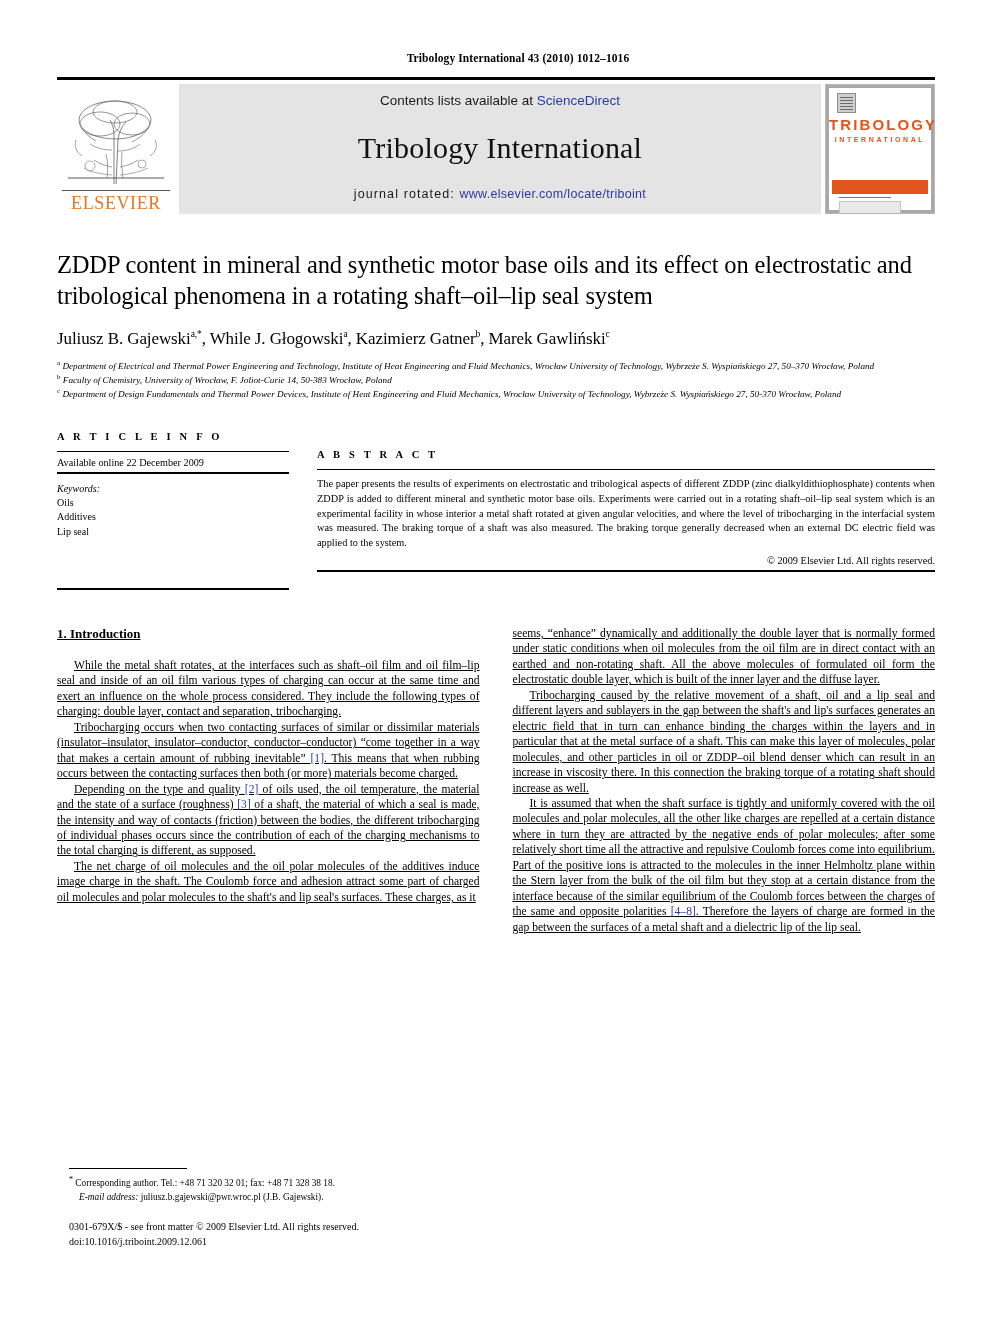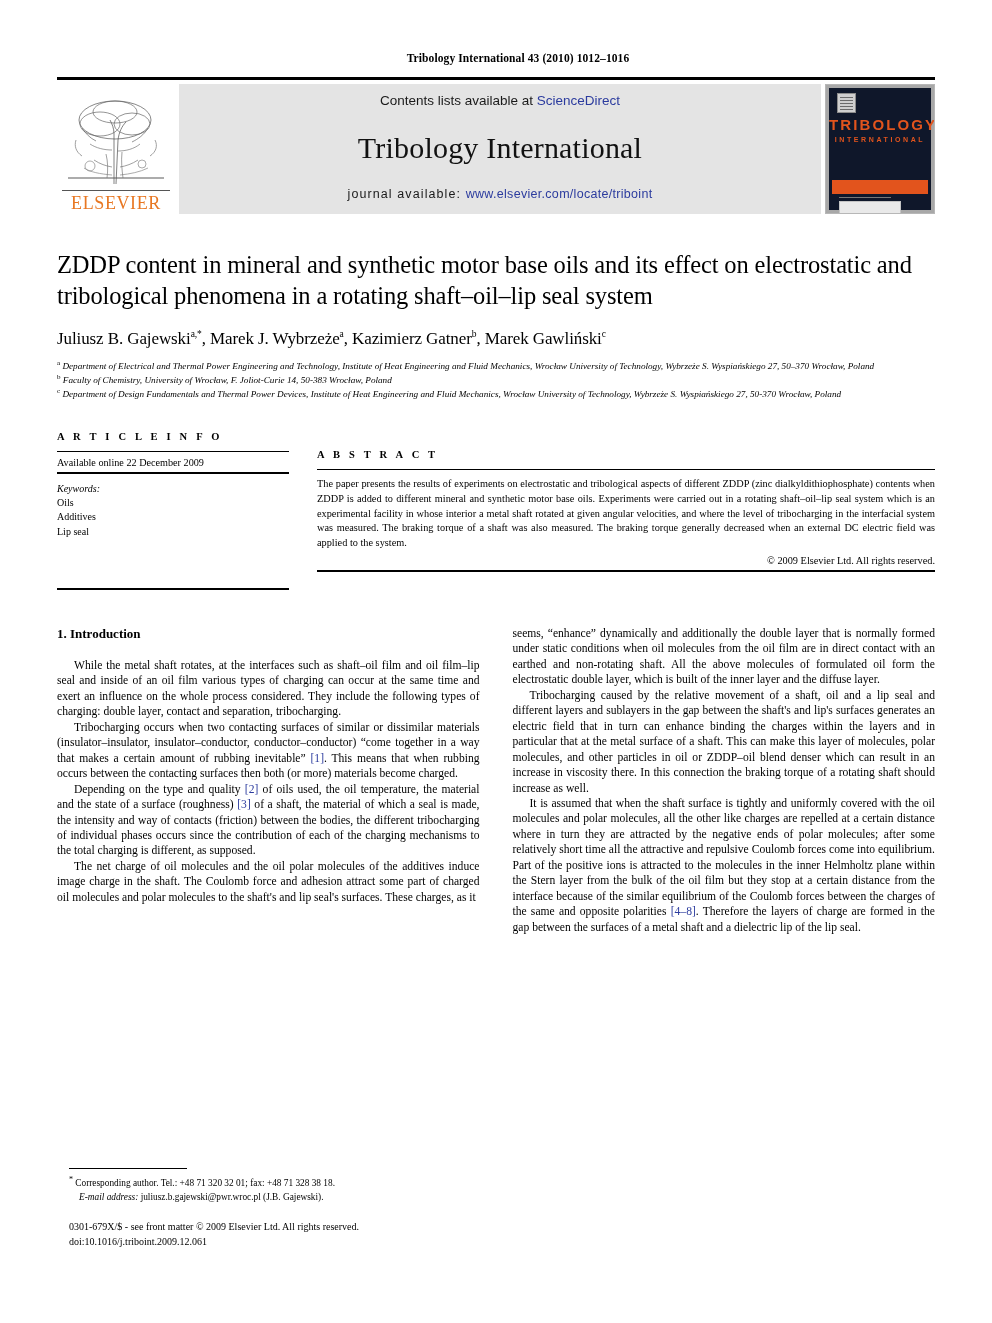--- a/index.html
+++ b/index.html
@@ -111,21 +111,21 @@
     width: 108px;
     flex: 0 0 108px;
     border: 1px solid #b7b7b7;
     background: #a8a8a8;
     position: relative;
     overflow: hidden;
   }
   .cover-inner {
     position: absolute;
     inset: 3px;
-    background: #0f172a;
+    background: #ffffff;
   }
   .cover-box {
     position: absolute;
     left: 8px;
     top: 5px;
     width: 17px;
     height: 18px;
     background: #cfcfcf;
     border: 1px solid #8c8c8c;
   }
@@ -263,20 +263,21 @@
     text-align: right;
     font-size: 10.3px;
     padding-bottom: 4px;
   }
 
   
   .body-cols {
     margin: 36px 57px 4px 57px;
     display: flex;
     gap: 33px;
+    text-decoration: underline;
   }
   .bcol { flex: 1 1 0; }
   .sect-title {
     font-family: "Liberation Serif", serif;
     font-weight: bold;
     font-size: 13px;
     margin: 0 0 16px 0;
   }
   .bcol p {
     margin: 0;
@@ -357,21 +358,21 @@
       <div class="elsevier-rule"></div>
       <div class="elsevier-word">ELSEVIER</div>
     </div>
 
     <div class="journal-band">
       <div class="contents-line">
         <span>Contents lists available at </span><span class="sd">ScienceDirect</span>
       </div>
       <div class="journal-title">Tribology International</div>
       <div class="homepage-line">
-        <span>journal available: </span><span class="url">www.elsevier.com/locate/triboint</span>
+        <span>journal rotated: </span><span class="url">www.elsevier.com/locate/triboint</span>
       </div>
     </div>
 
     <div class="cover-thumb">
       <div class="cover-inner">
         <div class="cover-box"></div>
         <div class="cover-title">TRIBOLOGY</div>
         <div class="cover-sub">INTERNATIONAL</div>
         <div class="cover-band"></div>
         <div class="cover-foot-line"></div>
@@ -379,21 +380,21 @@
       </div>
     </div>
 
   </div>
 
   <div class="title-block">
     <h1 class="paper-title">ZDDP content in mineral and synthetic motor base oils and its effect on electrostatic and tribological phenomena in a rotating shaft–oil–lip seal system</h1>
 
     <div class="authors">
       <span>Juliusz B. Gajewski</span><sup>a,*</sup>,
-      <span>Marek J. Wybrzeże</span><sup>a</sup>,
+      <span>While J. Głogowski</span><sup>a</sup>,
       <span>Kazimierz Gatner</span><sup>b</sup>,
       <span>Marek Gawliński</span><sup>c</sup>
     </div>
 
     <div class="affiliations">
       <span class="aff-line"><sup>a</sup> <span>Department of Electrical and Thermal Power Engineering and Technology, Institute of Heat Engineering and Fluid Mechanics, Wrocław University of Technology, Wybrzeże S. Wyspiańskiego 27, 50–370 Wrocław, Poland</span></span>
       <span class="aff-line"><sup>b</sup> <span>Faculty of Chemistry, University of Wrocław, F. Joliot-Curie 14, 50-383 Wrocław, Poland</span></span>
       <span class="aff-line"><sup>c</sup> <span>Department of Design Fundamentals and Thermal Power Devices, Institute of Heat Engineering and Fluid Mechanics, Wrocław University of Technology, Wybrzeże S. Wyspiańskiego 27, 50-370 Wrocław, Poland</span></span>
     </div>
   </div>

